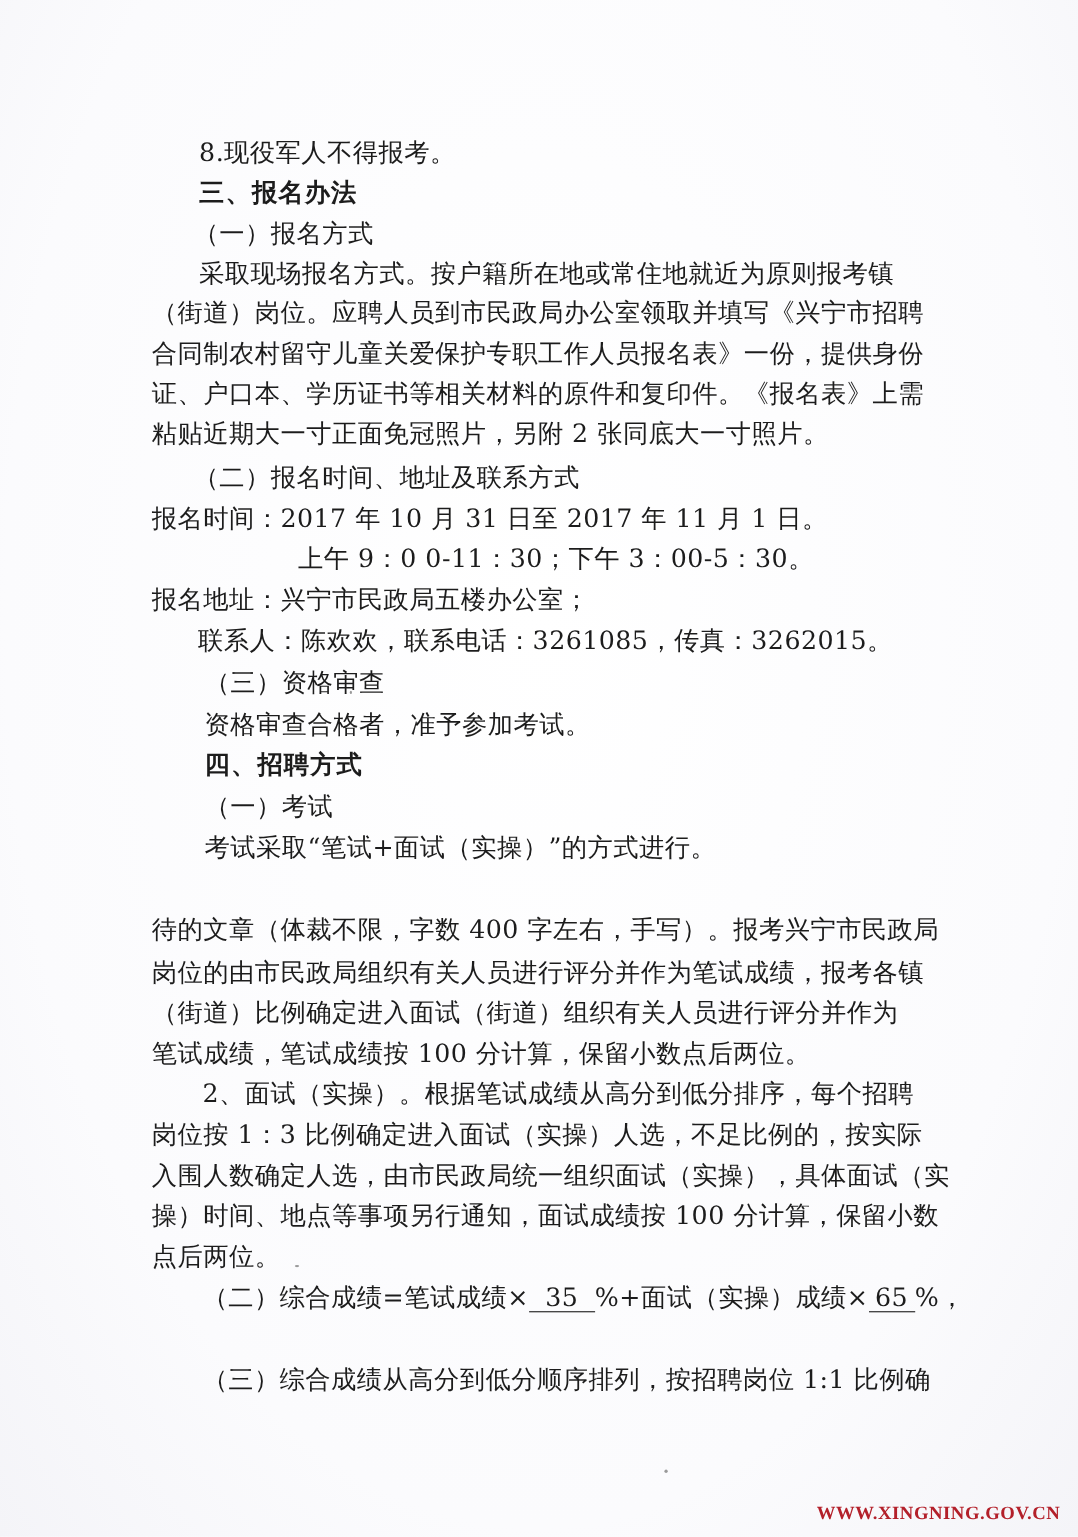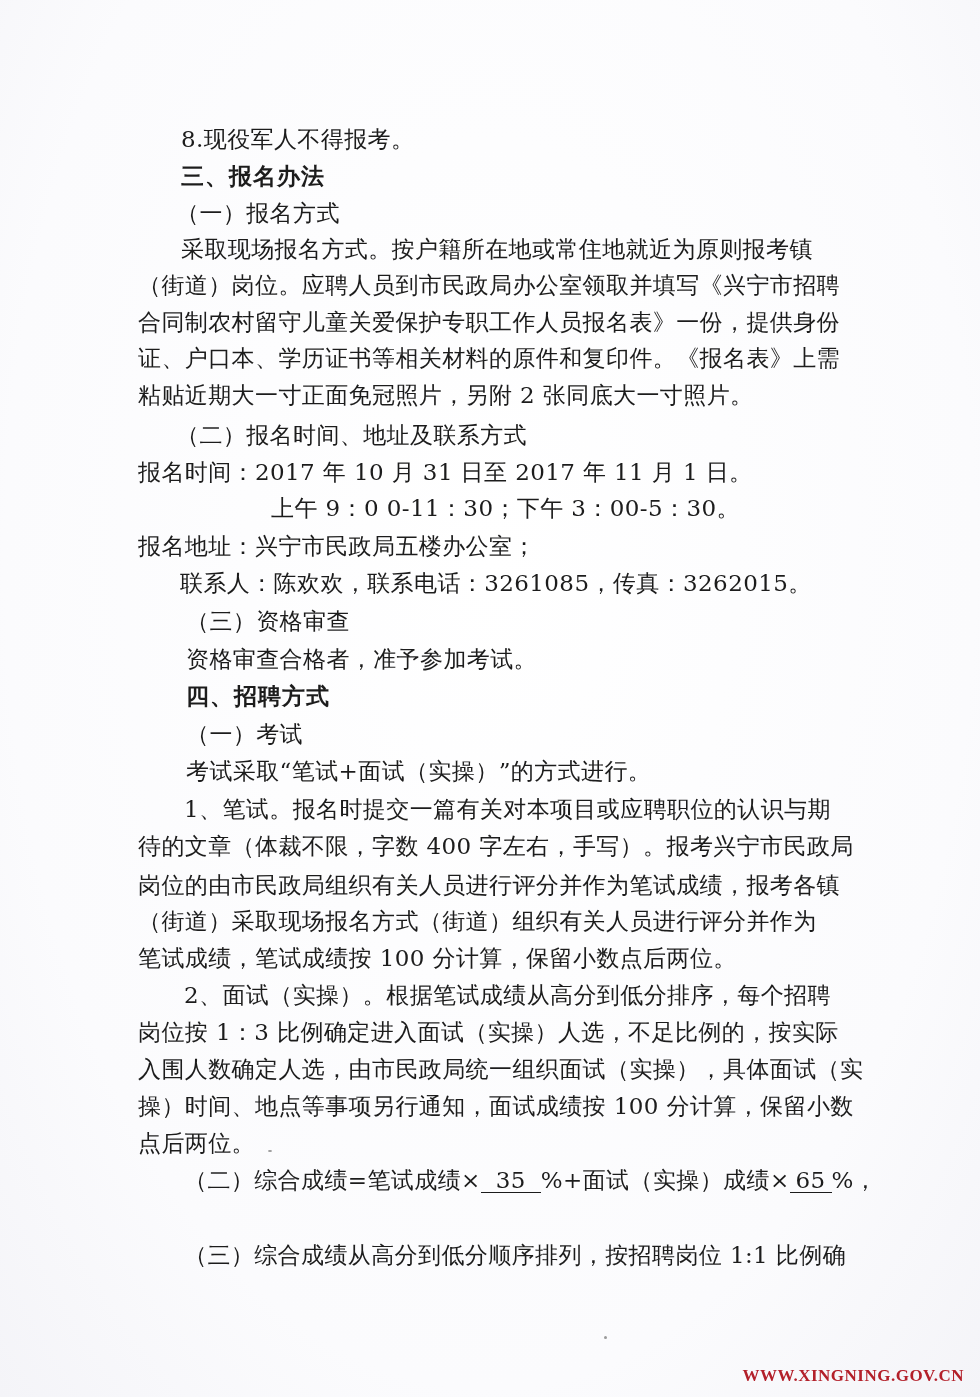--- a/index.html
+++ b/index.html
@@ -82,24 +82,23 @@
   <div class="line" style="left:138px; top:568px;margin-left:42px;">联系人：陈欢欢，联系电话：3261085，传真：3262015。</div>
 
   <div class="line" style="left:186px; top:606px;">（三）资格审查</div>
   <div class="line" style="left:186px; top:644px;">资格审查合格者，准予参加考试。</div>
 
   <div class="line bold" style="left:186px; top:681px;">四、招聘方式</div>
 
   <div class="line" style="left:186px; top:719px;">（一）考试</div>
   <div class="line" style="left:186px; top:756px;">考试采取“笔试+面试（实操）”的方式进行。</div>
 
-  <div class="line" style="left:184px; top:794px;">1、笔试。报名时提交一篇有关对本项目或应聘职位的认识与期</div>
   <div class="line" style="left:138px; top:831px;">待的文章（体裁不限，字数 400 字左右，手写）。报考兴宁市民政局</div>
   <div class="line" style="left:138px; top:870px;">岗位的由市民政局组织有关人员进行评分并作为笔试成绩，报考各镇</div>
-  <div class="line" style="left:138px; top:906px;">（街道）采取现场报名方式（街道）组织有关人员进行评分并作为</div>
+  <div class="line" style="left:138px; top:906px;">（街道）比例确定进入面试（街道）组织有关人员进行评分并作为</div>
   <div class="line" style="left:138px; top:943px;">笔试成绩，笔试成绩按 100 分计算，保留小数点后两位。</div>
 
   <div class="line" style="left:184px; top:980px;">2、面试（实操）。根据笔试成绩从高分到低分排序，每个招聘</div>
   <div class="line" style="left:138px; top:1017px;">岗位按 1：3 比例确定进入面试（实操）人选，不足比例的，按实际</div>
   <div class="line" style="left:138px; top:1054px;">入围人数确定人选，由市民政局统一组织面试（实操），具体面试（实</div>
   <div class="line" style="left:138px; top:1091px;">操）时间、地点等事项另行通知，面试成绩按 100 分计算，保留小数</div>
   <div class="line" style="left:138px; top:1128px;">点后两位。</div>
 
   <div class="line" style="left:184px; top:1165px;">
     <span>（二）综合成绩=笔试成绩×</span><span class="u" style="width:60px;">35</span><span>%+面试（实操）成绩×</span><span class="u" style="width:42px;">65</span><span>%，</span>

